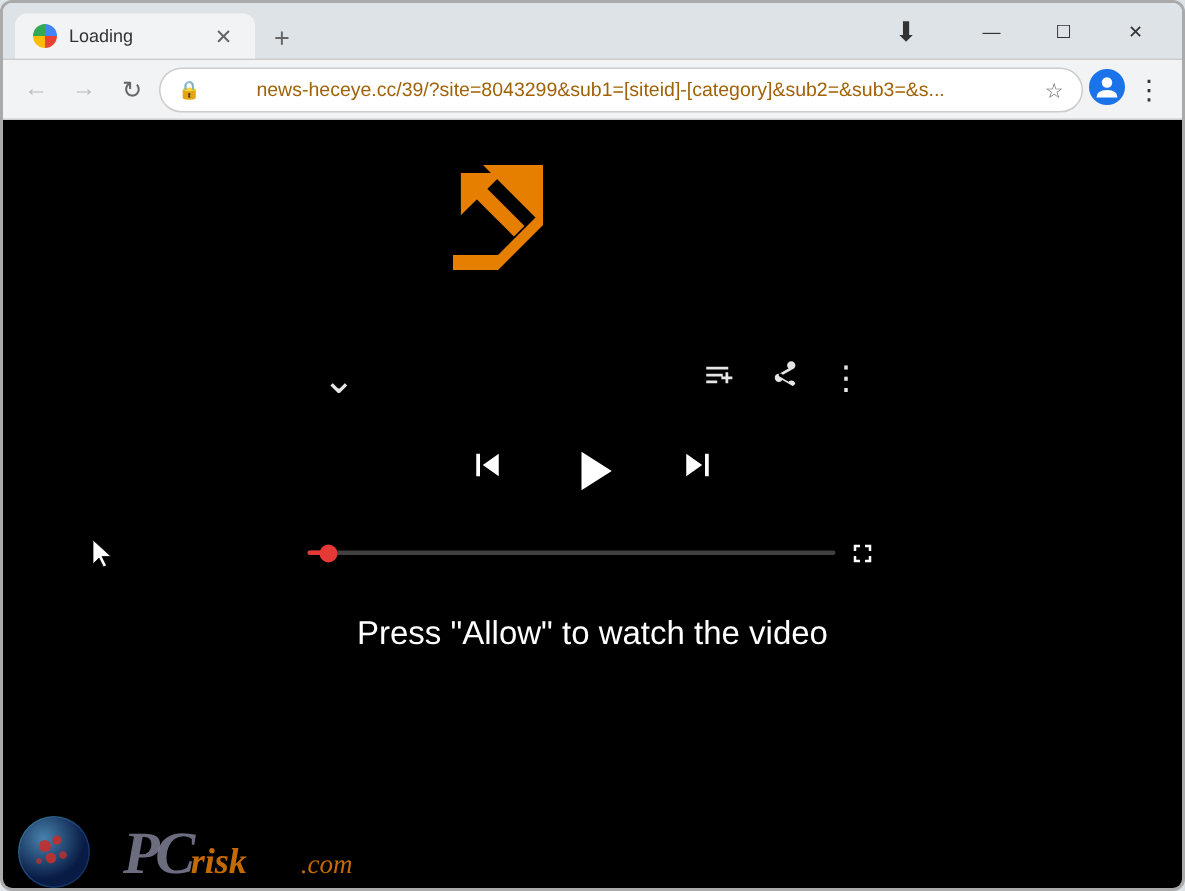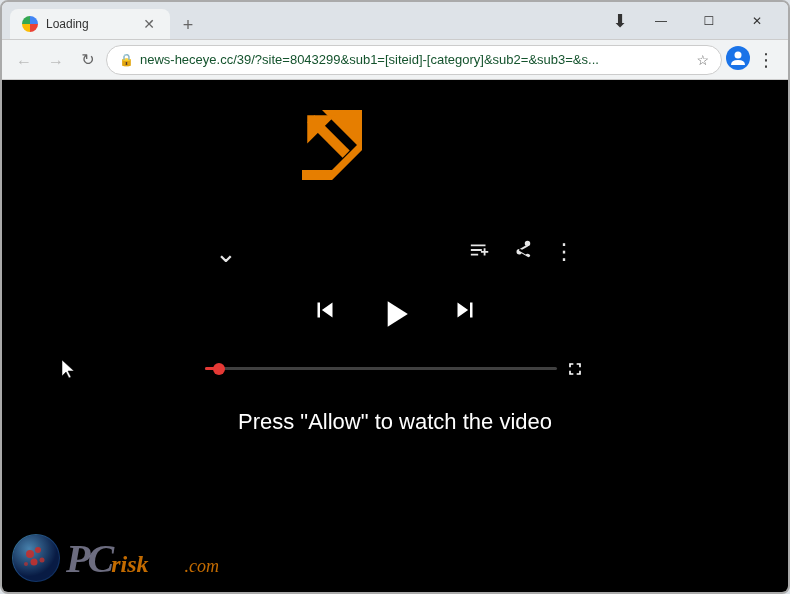--- a/index.html
+++ b/index.html
@@ -17,21 +17,21 @@
       background: #f1f3f4;
     }
 
     
     .title-bar {
       display: flex;
       align-items: center;
       background: #dee3e8;
       height: 38px;
       padding: 0 8px;
-      gap: 4px;
+      gap: 20px;
       border-bottom: 1px solid #ccc;
     }
 
     .tab-strip {
       display: flex;
       align-items: flex-end;
       flex: 1;
       height: 100%;
       padding-top: 6px;
     }
@@ -147,25 +147,26 @@
       cursor: text;
     }
 
     .lock-icon {
       font-size: 12px;
       color: #333;
     }
 
     .address-text {
       font-size: 13px;
-      color: #14532d;
+      color: #a16207;
       flex: 1;
       white-space: nowrap;
       overflow: hidden;
       text-overflow: ellipsis;
+      margin-left: 31px;
     }
 
     .star-icon {
       font-size: 14px;
       color: #666;
       cursor: pointer;
     }
 
     .toolbar-icons {
       display: flex;
@@ -282,25 +283,25 @@
       color: white;
       font-size: 22px;
       font-weight: normal;
       text-align: center;
       margin-top: 10px;
     }
 
     
     .pcrisk-watermark {
       position: absolute;
-      bottom: 10px;
+      bottom: 0;
       left: 10px;
       display: flex;
       align-items: center;
-      gap: 6px;
+      gap: 22px;
       opacity: 0.85;
     }
 
     .pcrisk-ball {
       width: 48px;
       height: 48px;
       border-radius: 50%;
       background: radial-gradient(circle at 35% 35%, #6bc, #1a4a8a 60%, #0a2050);
       position: relative;
       display: flex;

